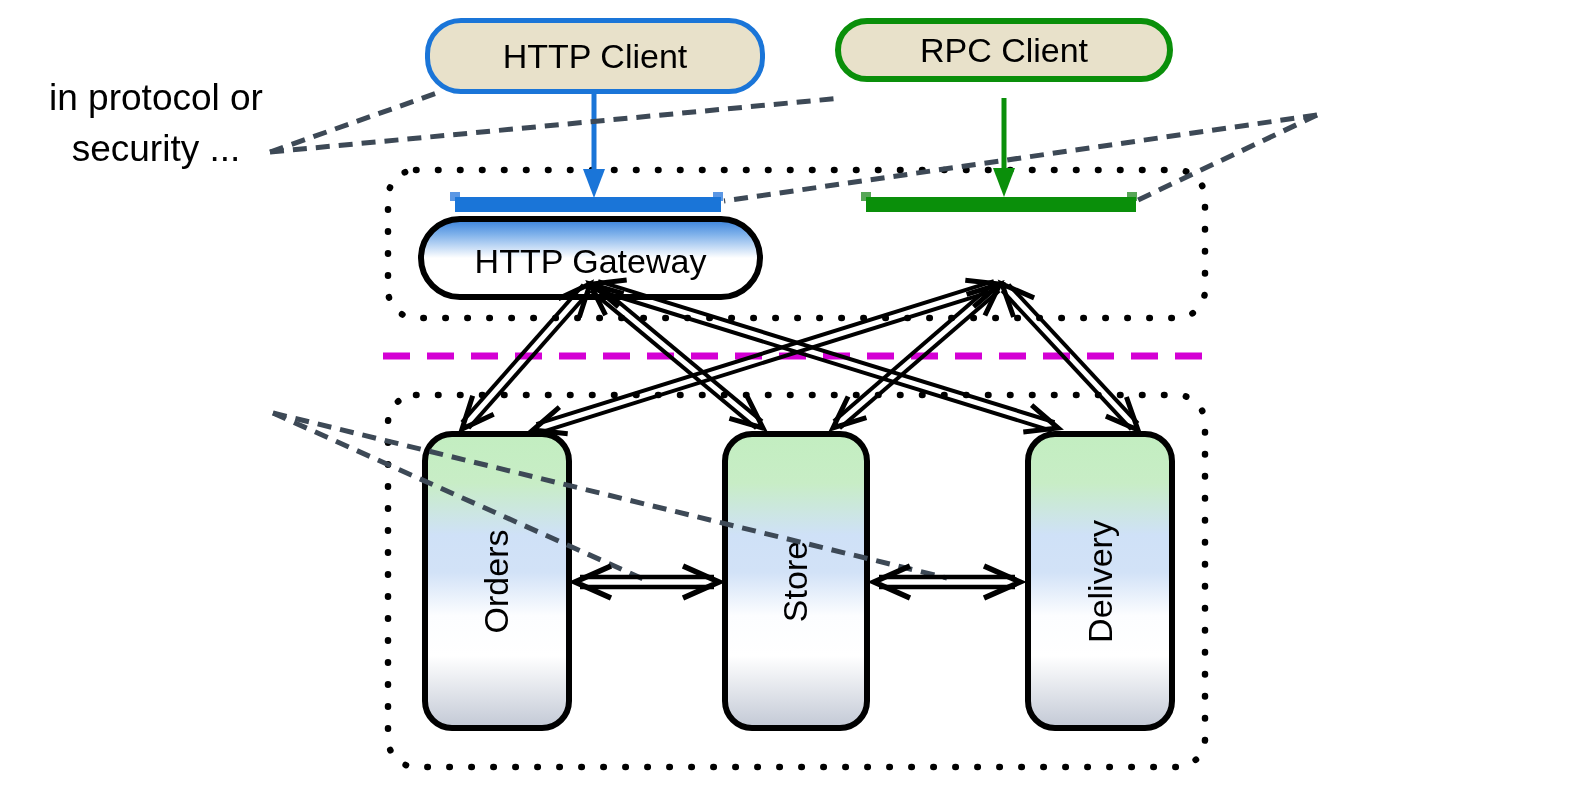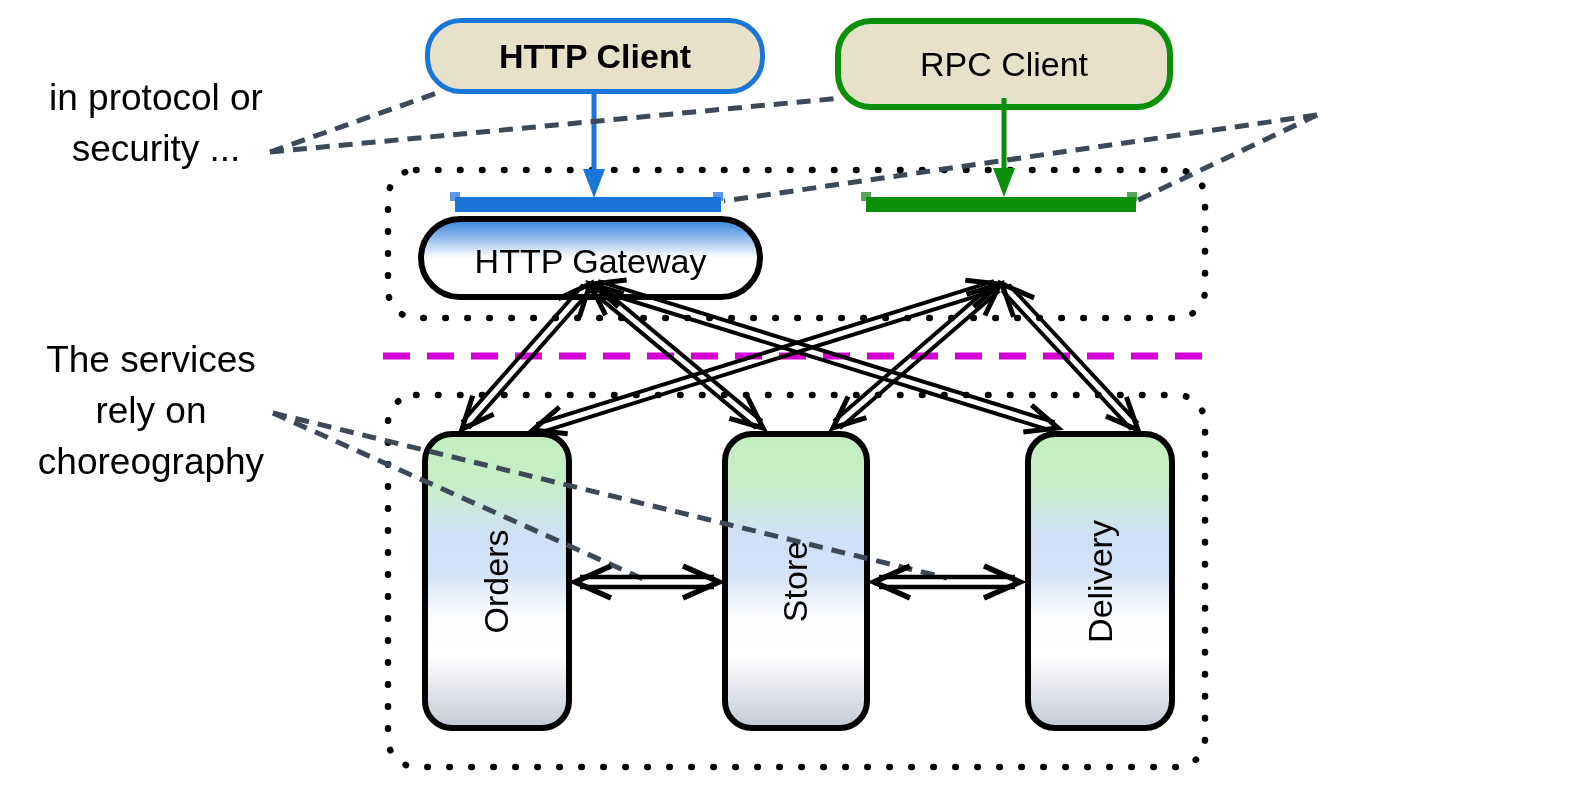--- a/index.html
+++ b/index.html
@@ -31,30 +31,25 @@
 <body>
 
 <div id="stage">
 
   <div class="abs note" style="left:0;top:72px;width:312px;">
     <div>in protocol or</div>
     <div>security ...</div>
   </div>
 
 
-  <div class="abs note" style="left:18px;top:334px;width:266px;">
-    <div>The services</div>
-    <div>rely on</div>
-    <div>choreography</div>
-  </div>
 
-  <div class="abs client http" style="left:425px;top:18px;width:340px;height:76px;font-weight:bold;">
+  <div class="abs client http" style="left:425px;top:18px;width:340px;height:76px;">
     <span>HTTP Client</span>
   </div>
-  <div class="abs client rpc" style="left:835px;top:18px;width:338px;height:92px;">
+  <div class="abs client rpc" style="left:835px;top:18px;width:338px;height:64px;">
     <span>RPC Client</span>
   </div>
 
   <div class="abs gateway http" style="left:418px;top:216px;width:345px;height:84px;">
     <span class="lbl">HTTP Gateway</span>
   </div>
 
   <div class="abs service" style="left:422px;top:431px;width:150px;height:300px;">
     <span class="vlbl">Orders</span>
   </div>

